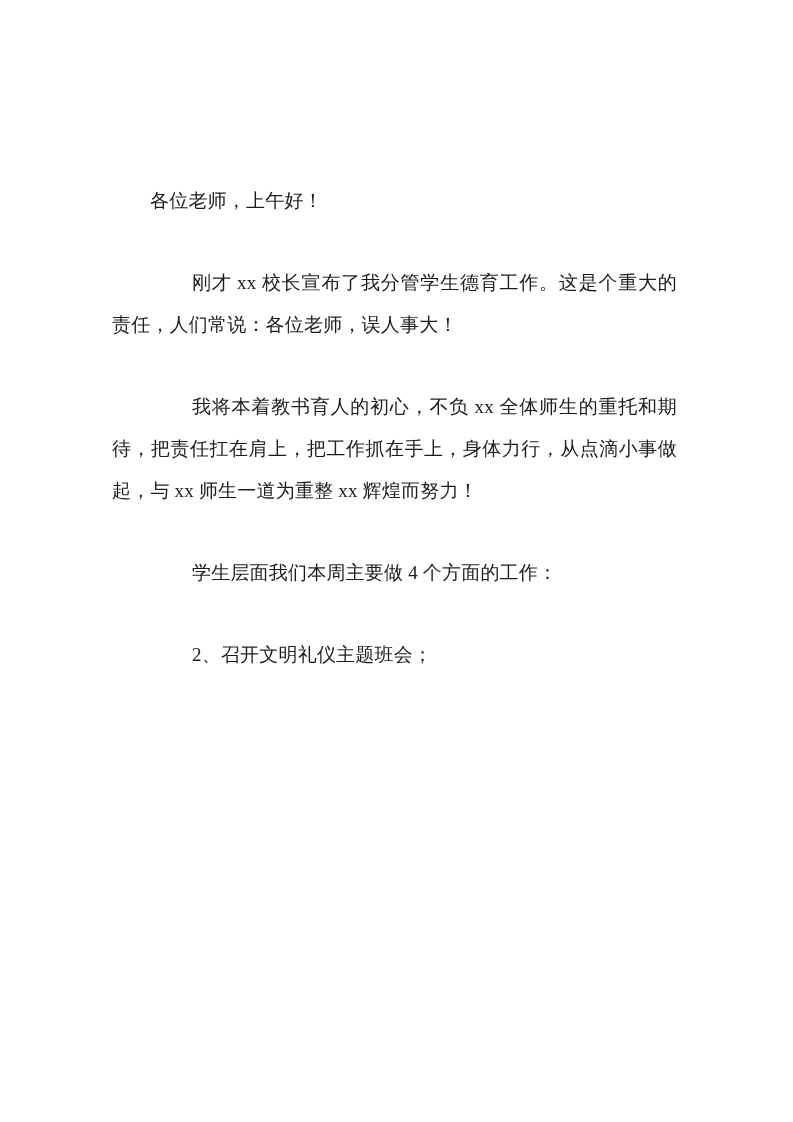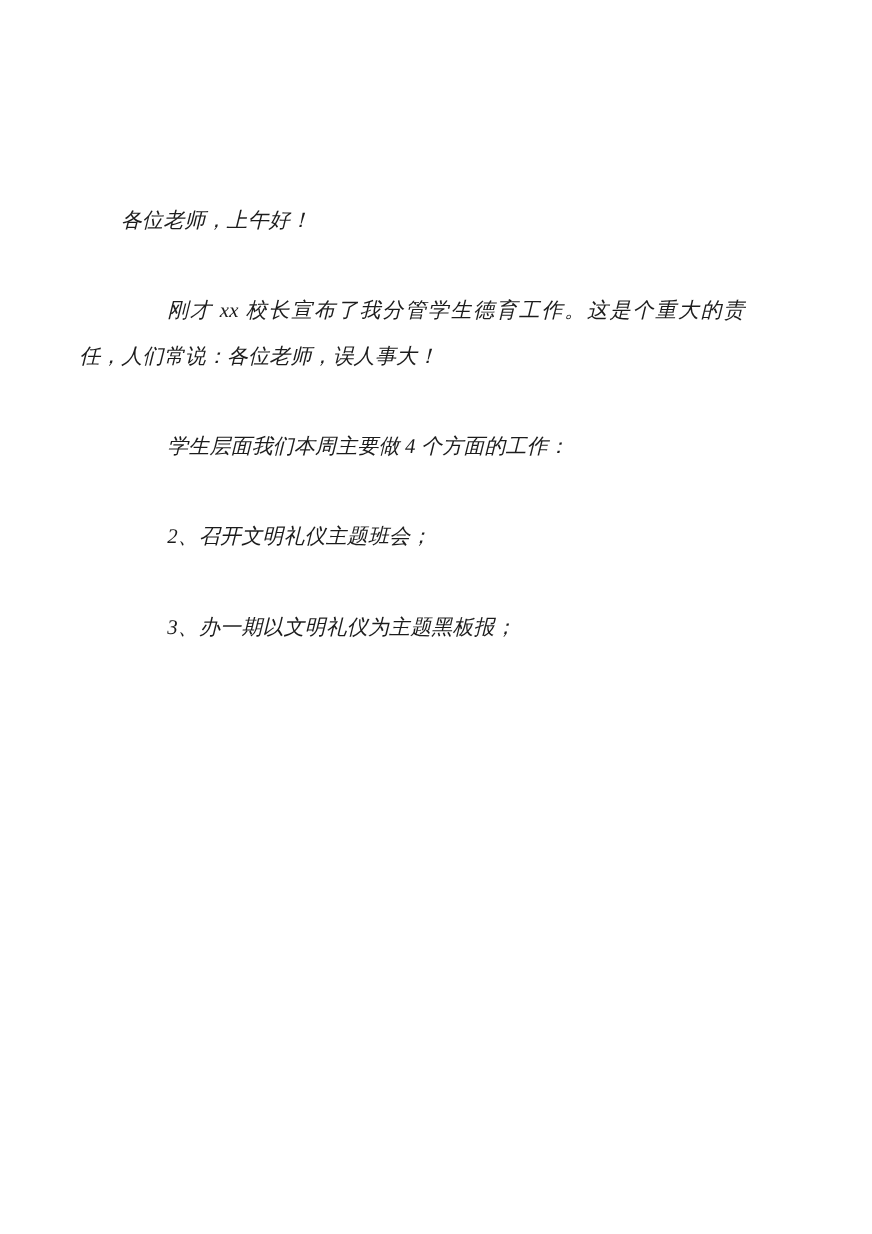--- a/index.html
+++ b/index.html
@@ -9,24 +9,23 @@
   }
   body {
     width: 793px;
     height: 1122px;
     font-family: "Liberation Serif", "DejaVu Serif", serif;
   }
   .page {
     box-sizing: border-box;
     width: 793px;
     height: 1122px;
-    padding: 180px 116px 40px 72px;
+    padding: 180px 116px 40px 112px;
     background: #ffffff;
     overflow: hidden;
-    font-style: italic;
   }
   .para {
     margin: 0 0 40px 0;
     font-size: 19px;
     line-height: 42px;
     color: #1c1c1c;
     text-align: justify;
     letter-spacing: 0.2px;
     word-break: break-all;
   }
@@ -39,16 +38,16 @@
   .para:last-child {
     margin-bottom: 0;
   }
 </style>
 </head>
 <body>
 
 <div class="page">
   <p class="para indent-2">各位老师，上午好！</p>
   <p class="para indent-4">刚才 xx 校长宣布了我分管学生德育工作。这是个重大的责任，人们常说：各位老师，误人事大！</p>
+  <p class="para indent-4">我将本着教书育人的初心，不负 xx 全体师生的重托和期待，把责任扛在肩上，把工作抓在手上，身体力行，从点滴小事做起，与 xx 师生一道为重整 xx 辉煌而努力！</p>
   <p class="para indent-4">学生层面我们本周主要做 4 个方面的工作：</p>
   <p class="para indent-4">2、召开文明礼仪主题班会；</p>
-  <p class="para indent-4">3、办一期以文明礼仪为主题黑板报；</p>
 </div>
 
 </body></html>

